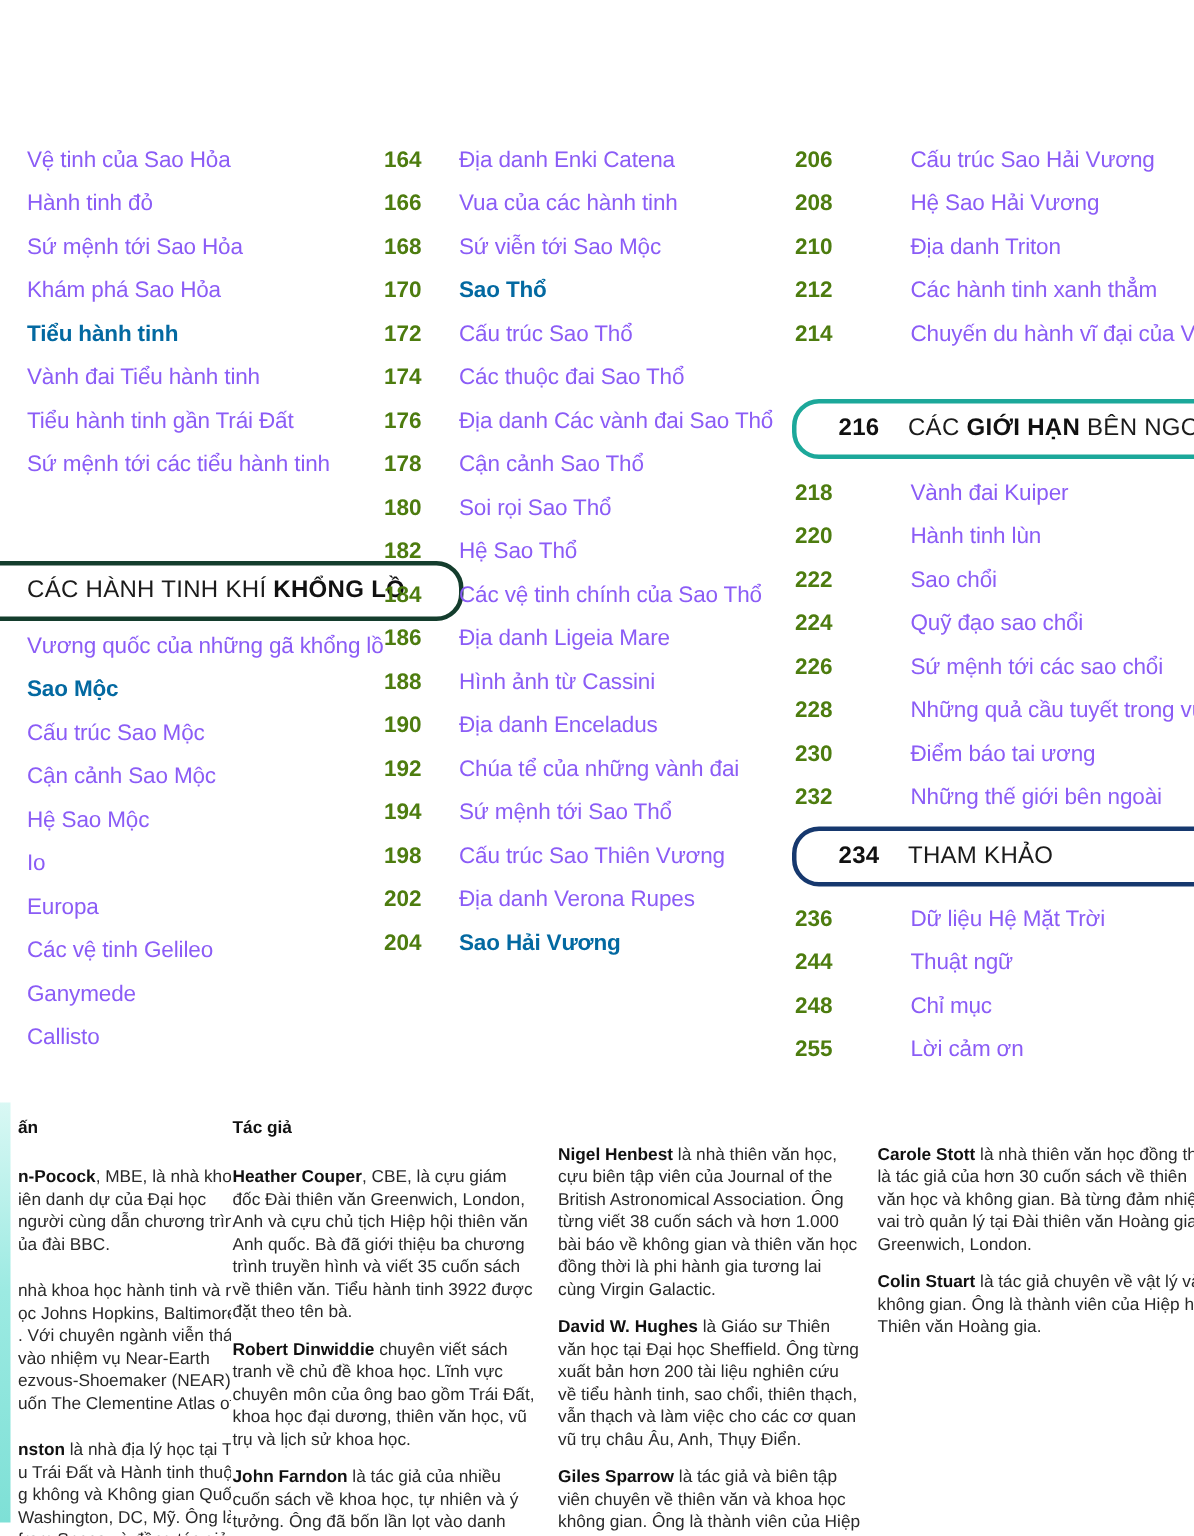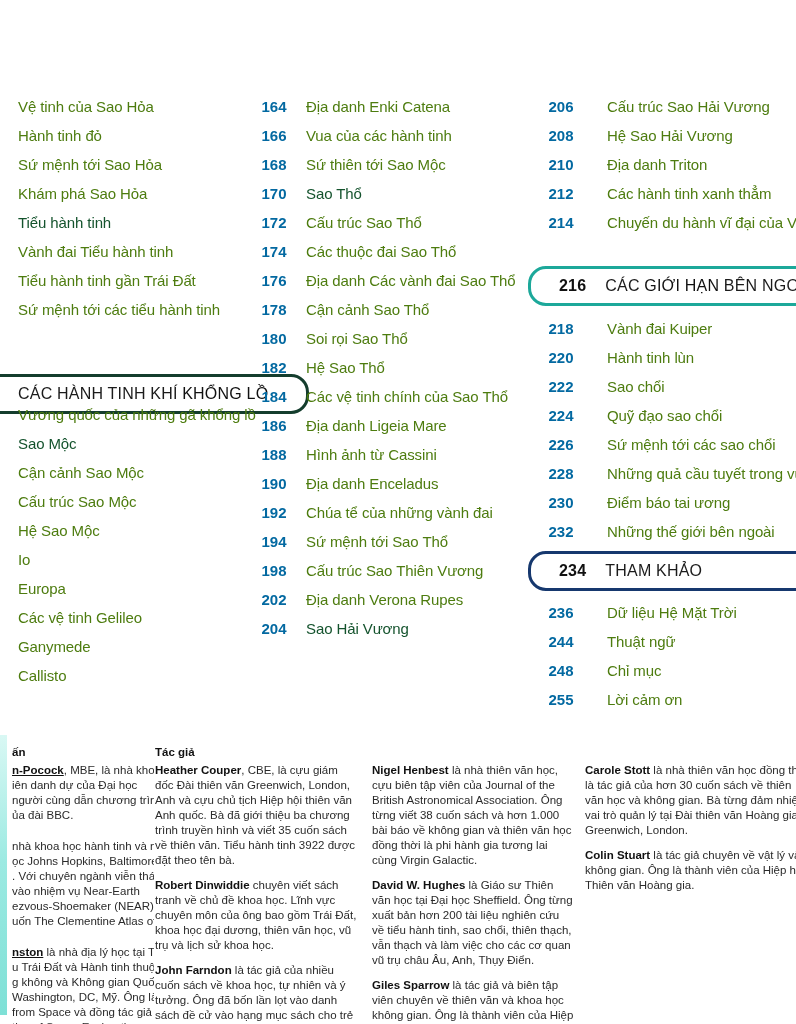--- a/index.html
+++ b/index.html
@@ -1,56 +1,56 @@
 <!DOCTYPE html>
 <html><head>
 <meta charset="utf-8">
 <style>
   html,body{margin:0;padding:0;background:#ffffff;}
   .page{position:relative;width:796px;height:1024px;background:#fff;overflow:hidden;
         font-family:"Liberation Sans",sans-serif;color:#222;}
   
   .toc-col{position:absolute;}
   .toc-row{display:flex;align-items:center;height:29px;white-space:nowrap;}
-  .pg{font-weight:bold;color:#0369a1;text-align:center;flex:none;font-size:15px;}
-  .tt{font-size:15px;color:#4d7c0f;letter-spacing:-0.1px;}
-  .tt.bold{font-weight:normal;color:#14532d;}
+  .pg{font-weight:bold;color:#4d7c0f;text-align:left;flex:none;font-size:15px;}
+  .tt{font-size:15px;color:#8b5cf6;letter-spacing:-0.1px;}
+  .tt.bold{font-weight:bold;color:#0369a1;}
   #col1-top{left:18px;top:92px;width:235px;}
-  #col1-bottom{left:18px;top:400px;width:240px;}
+  #col1-bottom{left:18px;top:416px;width:240px;}
   #col2-list{left:256px;top:92px;width:275px;}
   #col2-list .pg{width:36px;margin-right:14px;}
   #col3-top,#col3-mid,#col3-bottom{left:530px;width:290px;}
   #col3-top{top:92px;}
   #col3-mid{top:314px;}
   #col3-bottom{top:598px;}
   #col3-top .pg,#col3-mid .pg,#col3-bottom .pg{width:62px;margin-right:15px;}
   
   .pill{position:absolute;display:flex;align-items:center;height:34px;border:3px solid;
         font-size:16px;white-space:nowrap;letter-spacing:0.2px;color:#1b1b1b;}
   .pill .pg-inline{font-weight:bold;margin-right:19px;color:#111;}
-  .pill b{font-weight:normal;color:#111;}
+  .pill b{font-weight:bold;color:#111;}
   #pill1{left:-26px;top:374px;width:288px;border-color:#143d2d;
          border-radius:0 18px 18px 0;padding-left:41px;}
   #pill2{left:528px;top:266px;width:300px;border-color:#1ca89a;
          border-radius:18px 0 0 18px;padding-left:28px;}
   #pill3{left:528px;top:551px;width:300px;border-color:#16386e;
          border-radius:18px 0 0 18px;padding-left:28px;}
   
   .credit-col{position:absolute;top:745px;font-size:11.5px;line-height:15px;color:#2a2a2a;}
   #cr1{left:12px;width:142px;}
   #cr2{left:155px;width:202px;}
   #cr3{left:372px;width:202px;}
   #cr4{left:585px;width:226px;padding-top:18px;}
   #cr3{padding-top:18px;}
-  .cr-head{font-weight:bold;color:#111;margin-bottom:3px;}
+  .cr-head{font-weight:bold;color:#111;margin-bottom:18px;}
   .bio{margin-bottom:10px;}
   .bio b{color:#111;}
   .cr-para{margin-bottom:16px;}
   .cr-line{white-space:nowrap;overflow:hidden;}
-  .cr-line b{color:#111;text-decoration:underline;}
+  .cr-line b{color:#111;}
   
   .stripe{position:absolute;left:0;top:735px;width:7px;height:280px;
           background:linear-gradient(180deg,#d9f8f4 0%,#9ceae2 45%,#7ee0d6 100%);}
 </style>
 </head>
 <body>
 
 <div class="page">
 
   <div class="toc-col" id="col1-top">
@@ -85,24 +85,24 @@
   </div>
 
   <div class="toc-col" id="col1-bottom">
       <div class="toc-row">
         <span class="tt">Vương quốc của những gã khổng lồ</span>
       </div>
       <div class="toc-row">
         <span class="tt bold">Sao Mộc</span>
       </div>
       <div class="toc-row">
+        <span class="tt">Cấu trúc Sao Mộc</span>
+      </div>
+      <div class="toc-row">
         <span class="tt">Cận cảnh Sao Mộc</span>
-      </div>
-      <div class="toc-row">
-        <span class="tt">Cấu trúc Sao Mộc</span>
       </div>
       <div class="toc-row">
         <span class="tt">Hệ Sao Mộc</span>
       </div>
       <div class="toc-row">
         <span class="tt">Io</span>
       </div>
       <div class="toc-row">
         <span class="tt">Europa</span>
       </div>
@@ -121,21 +121,21 @@
       <div class="toc-row">
         <span class="pg">164</span>
         <span class="tt">Địa danh Enki Catena</span>
       </div>
       <div class="toc-row">
         <span class="pg">166</span>
         <span class="tt">Vua của các hành tinh</span>
       </div>
       <div class="toc-row">
         <span class="pg">168</span>
-        <span class="tt">Sứ thiên tới Sao Mộc</span>
+        <span class="tt">Sứ viễn tới Sao Mộc</span>
       </div>
       <div class="toc-row">
         <span class="pg">170</span>
         <span class="tt bold">Sao Thổ</span>
       </div>
       <div class="toc-row">
         <span class="pg">172</span>
         <span class="tt">Cấu trúc Sao Thổ</span>
       </div>
       <div class="toc-row">

